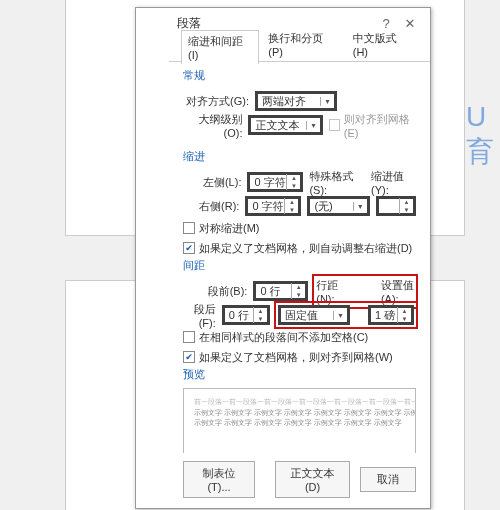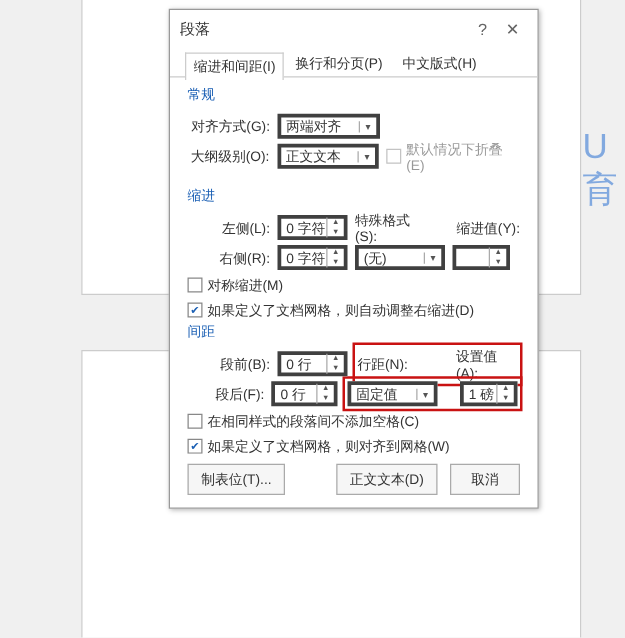--- a/index.html
+++ b/index.html
@@ -7,21 +7,21 @@
   .doc-bg { position: absolute; top: 0; left: 0; width: 500px; height: 510px; background: #f0f0f0; }
   .doc-page { position: absolute; background: #fff; border: 1px solid #ccc; }
   .doc-page.top { left: 65px; top: -30px; width: 400px; height: 266px; }
   .doc-page.bot { left: 65px; top: 280px; width: 400px; height: 266px; }
   .doc-table { position: absolute; left: 75px; top: 60px; width: 380px; }
   .doc-row { display: flex; height: 42px; }
   .doc-cell { border: 1px solid #999; display: flex; align-items: center; justify-content: center; font-size: 12px; color: #333; }
   .doc-cell.label { width: 88px; }
   .watermark { position: absolute; right: -30px; top: 130px; color: #3a7bd5; font-size: 28px; opacity: .6; pointer-events: none; }
 
-  .dialog { position: absolute; left: 135px; top: 7px; width: 296px; height: 400px; background: #fff; border: 1px solid #999; box-shadow: 1px 1px 4px rgba(0,0,0,.3); display: flex; flex-direction: column; font-size: 11px; color: #333; }
+  .dialog { position: absolute; left: 135px; top: 7px; width: 296px; height: 502px; background: #fff; border: 1px solid #999; box-shadow: 1px 1px 4px rgba(0,0,0,.3); display: flex; flex-direction: column; font-size: 11px; color: #333; padding-left: 33px; }
   .titlebar { display: flex; align-items: center; height: 30px; padding: 0 8px; }
   .titlebar .title { flex: 1; font-size: 12px; }
   .titlebar .btn { width: 24px; text-align: center; color: #666; font-size: 13px; cursor: default; }
   .tabs { display: flex; padding: 0 12px; border-bottom: 1px solid #ccc; height: 24px; align-items: flex-end; gap: 2px;}
   .tab { padding: 3px 6px; font-size: 11px; border: 1px solid transparent; border-bottom: none; cursor: default; }
   .tab.active { border-color: #ccc; background: #fff; position: relative; top: 3px; }
   .body { flex: 1; padding: 6px 14px; overflow: hidden; }
   .section-title { color: #1a5fb4; font-size: 11px; margin: 0 0 6px; font-family: Liberation Serif, serif; }
   .row { display: flex; align-items: center; height: 24px; gap: 6px; }
   .lbl { width: 66px; text-align: right; font-size: 11px; }
@@ -89,21 +89,21 @@
       </div>
     </div>
     <div class="row">
       <span class="lbl">大纲级别(O):</span>
       <div class="combo" style="width:82px">
         <span class="val">正文文本</span>
         <span class="dd">▾</span>
       </div>
       <label class="chk" style="opacity:.5">
         <span class="box"></span>
-        <span>默认情况下折叠(E)</span>
+        <span>则对齐到网格(E)</span>
       </label>
     </div>
 
     <div class="section-title" style="margin-top:12px">缩进</div>
     <div class="row">
       <span class="lbl">左侧(L):</span>
       <div class="spinner" style="width:56px">
         <span class="val">0 字符</span>
         <span class="spin">
             <span>▲</span>

